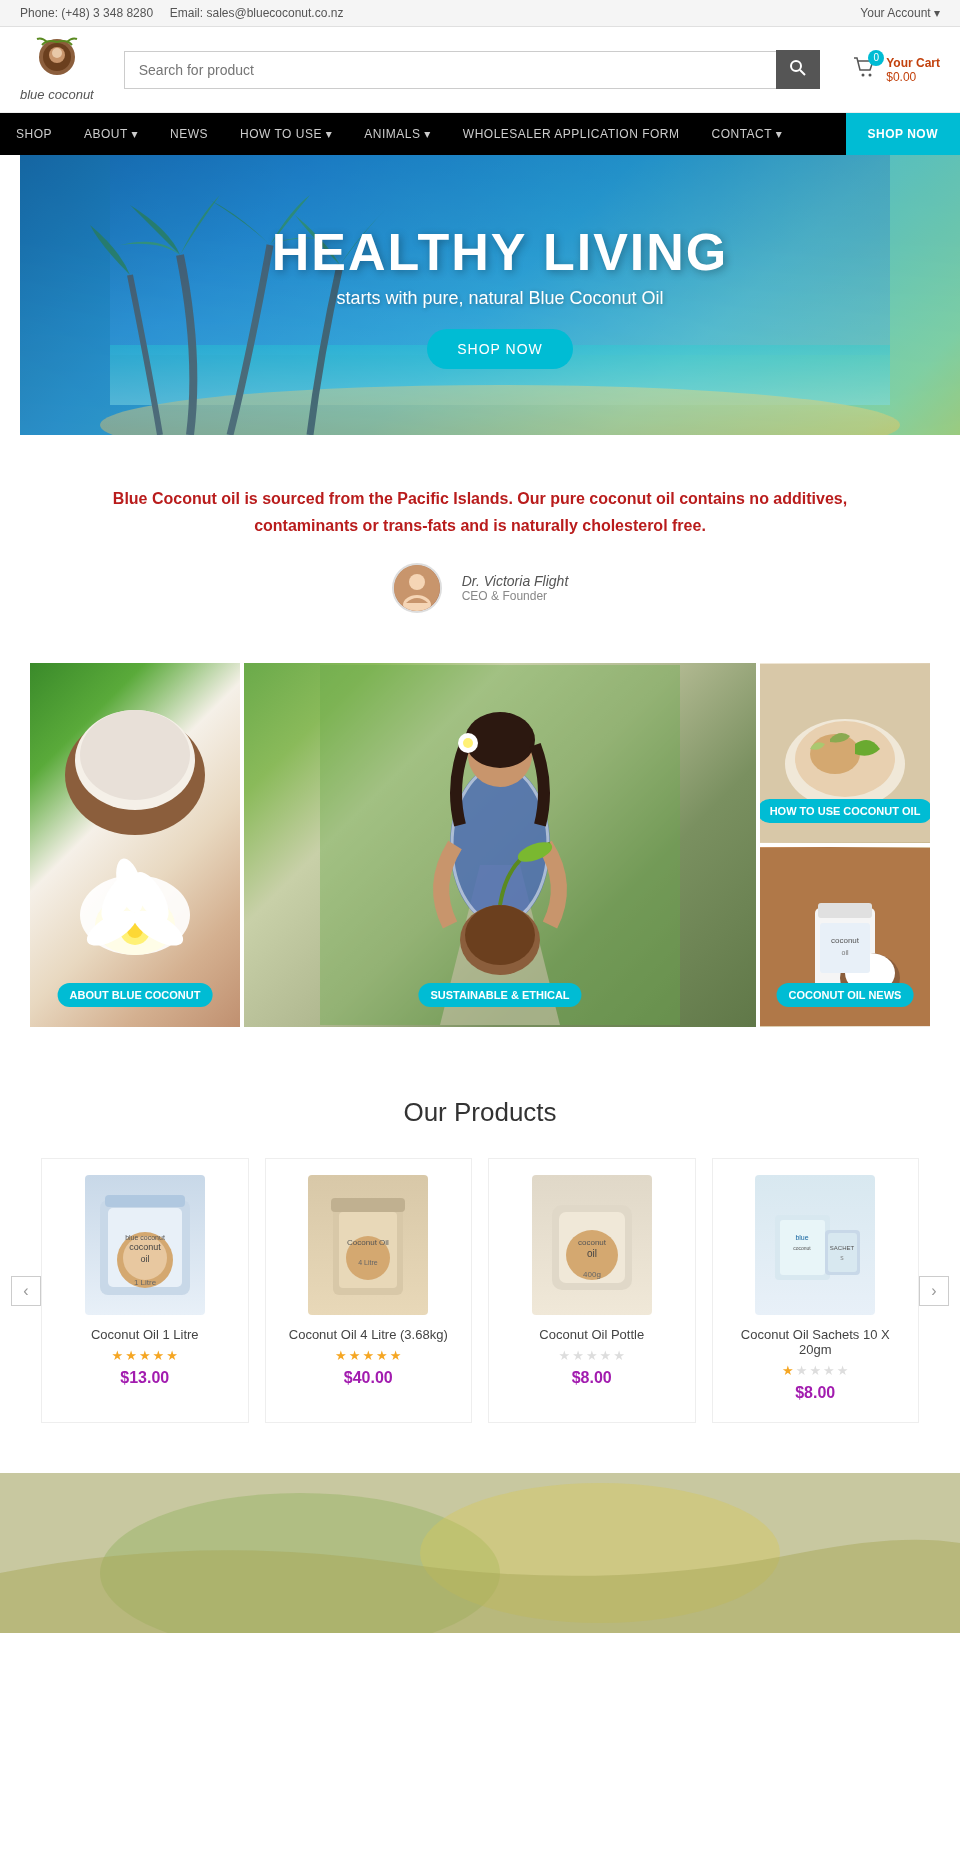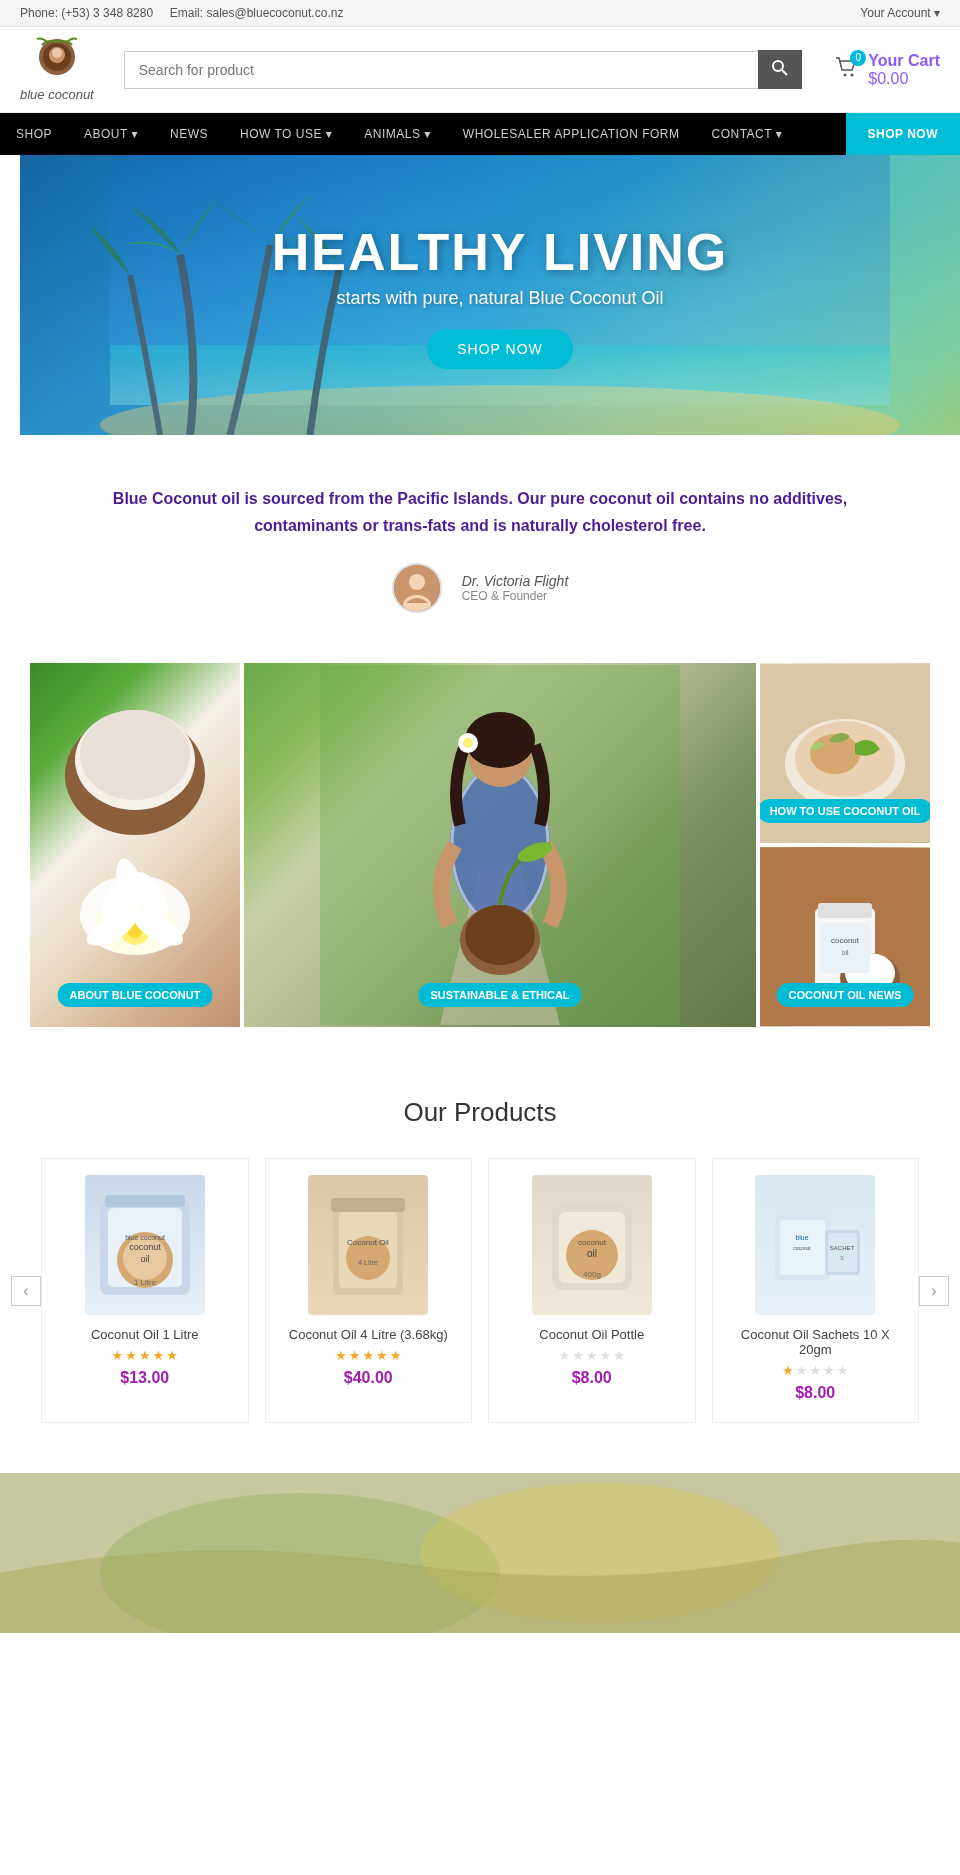--- a/index.html
+++ b/index.html
@@ -79,21 +79,21 @@
       background: #00bcd4;
       color: #fff;
       border-radius: 50%;
       width: 16px;
       height: 16px;
       font-size: 10px;
       display: flex;
       align-items: center;
       justify-content: center;
     }
-    .cart-info { font-size: 16px; color: #8b5cf6; }
+    .cart-info { font-size: 12px; color: #c2410c; }
     .cart-info .cart-label { font-weight: bold; }
 
     
     .nav {
       background: #000000;
       display: flex;
       align-items: stretch;
     }
     .nav-item {
       color: #ccc;
@@ -165,21 +165,21 @@
       border: none;
     }
 
     
     .description {
       padding: 50px 100px;
       text-align: center;
     }
     .description p {
       font-size: 16px;
-      color: #4c1d95;
+      color: #b91c1c;
       line-height: 1.7;
       font-weight: 600;
     }
     .author-block {
       display: flex;
       align-items: center;
       justify-content: center;
       gap: 20px;
       margin-top: 24px;
     }
@@ -341,21 +341,21 @@
       width: 100%;
       height: 160px;
       background: linear-gradient(135deg, #c8d0b0 0%, #a0b880 20%, #808860 40%, #606840 60%, #a0a858 80%, #d8c858 100%);
     }
   </style>
 </head>
 <body>
 
 <div class="top-bar">
   <div>
-    <span>Phone: (+53) 3 348 8280</span>
+    <span>Phone: (+48) 3 348 8280</span>
     &nbsp;&nbsp;&nbsp;
     <span>Email: sales@bluecoconut.co.nz</span>
   </div>
   <div style="cursor:pointer;">
     <span>Your Account ▾</span>
   </div>
 </div>
 
 <div class="header">
   <div class="logo-area">

